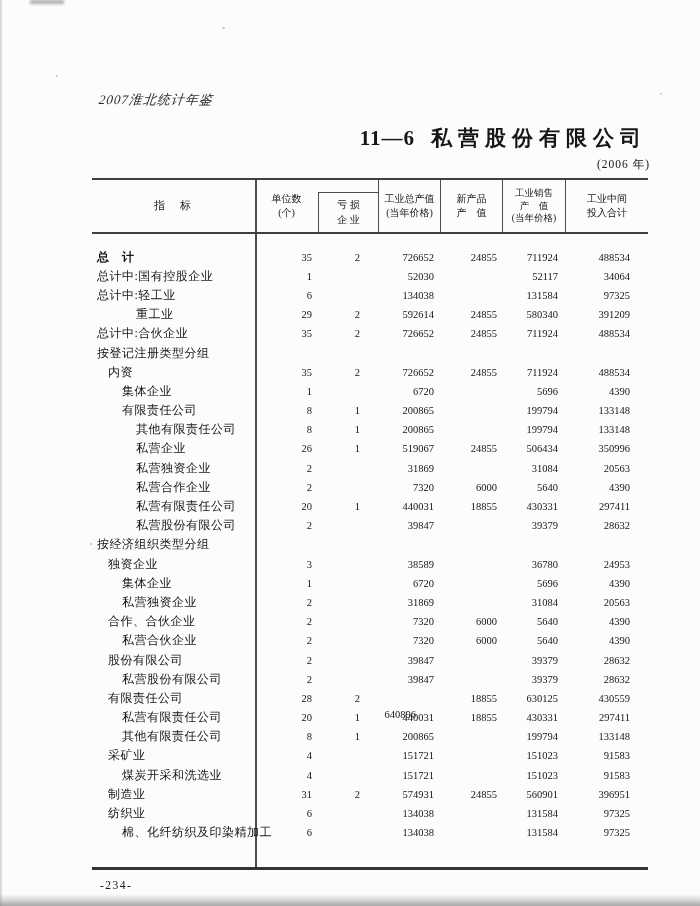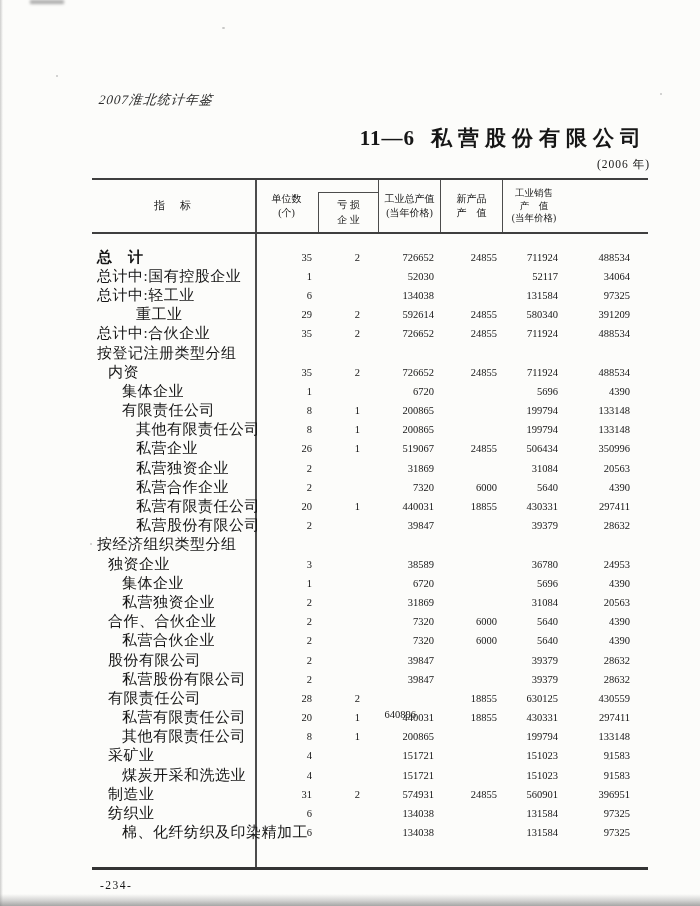--- a/index.html
+++ b/index.html
@@ -41,21 +41,21 @@
   .h-loss   { left:226px; width:60px; top:12px; border-top:1.5px solid #4c4c4c;
               border-left:1.5px solid #4c4c4c; }
   .h-gross  { left:286px; width:62px; border-left:1.5px solid #4c4c4c; }
   .h-new    { left:348px; width:62px; border-left:1.5px solid #4c4c4c; }
   .h-sales  { left:410px; width:63px; border-left:1.5px solid #4c4c4c; font-size:9.5px; line-height:1.3; }
   .h-interm { left:473px; width:83px; border-left:1.5px solid #4c4c4c; }
   .tbody { position:relative; padding-top:13px; height:636px; overflow:hidden; }
   .trow { position:relative; height:19.2px; }
   .trow.bold .rlabel { font-weight:bold; }
   .rlabel { position:absolute; top:50%; transform:translateY(-50%);
-    font-size:15px; letter-spacing:.5px; white-space:nowrap; }
+    font-size:12px; letter-spacing:.5px; white-space:nowrap; }
   .rval { position:absolute; top:50%; transform:translateY(-50%);
     font-size:10.5px; white-space:nowrap; }
 </style>
 </head>
 <body>
 
 <div class="page">
 
   <div class="stamp">2007淮北统计年鉴</div>
 
@@ -85,20 +85,24 @@
         <span>(当年价格)</span>
       </div>
       <div class="hcell h-new">
         <span>新产品</span>
         <span>产　值</span>
       </div>
       <div class="hcell h-sales">
         <span>工业销售</span>
         <span>产　值</span>
         <span>(当年价格)</span>
+      </div>
+      <div class="hcell h-interm">
+        <span>工业中间</span>
+        <span>投入合计</span>
       </div>
     </div>
 
     <div class="tbody" id="tbody">
         <div class="trow bold">
           <span class="rlabel" style="left: 5px;">总　计</span>
           <span class="rval" style="right: 336px;">35</span>
           <span class="rval" style="right: 288px;">2</span>
           <span class="rval" style="right: 214px;">726652</span>
           <span class="rval" style="right: 151px;">24855</span>

